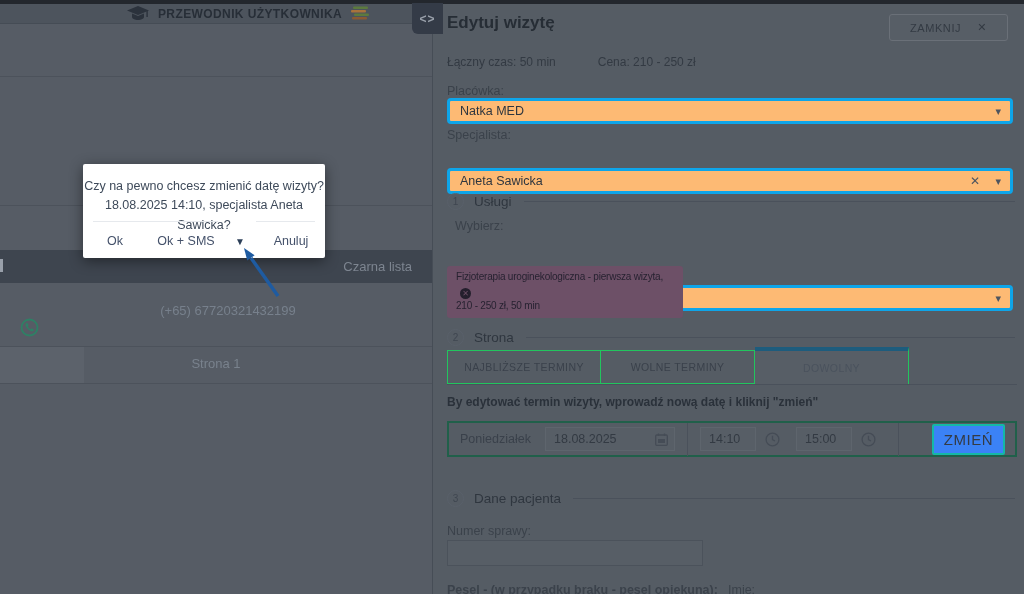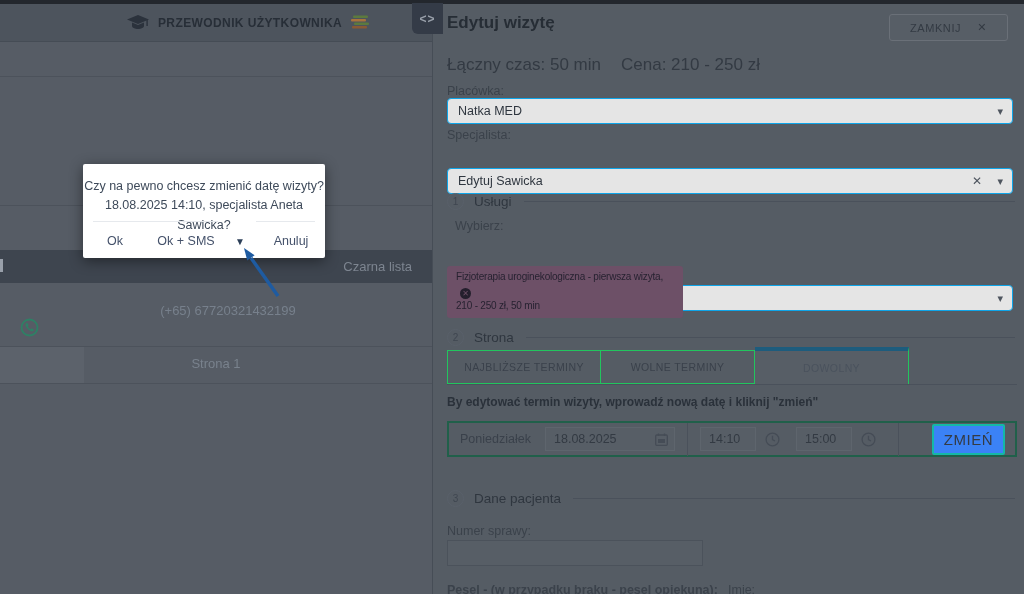--- a/index.html
+++ b/index.html
@@ -5,21 +5,21 @@
   html,body{margin:0;padding:0;background:#33383f;}
   *{box-sizing:border-box;font-family:"Liberation Sans", sans-serif;}
   .screen{position:relative;width:1024px;height:594px;overflow:hidden;background:#565c65;}
   .abs{position:absolute;}
 
   
   .top-strip{left:0;top:0;width:1024px;height:4px;background:#23272d;z-index:4;}
 
   
   .left{left:0;top:4px;width:432px;height:590px;background:#565c65;z-index:1;}
-  .topbar{left:0;top:0;width:432px;height:38px;background:#4d545d;border-bottom:1px solid #454c55;
+  .topbar{left:0;top:0;width:432px;height:20px;background:#4d545d;border-bottom:1px solid #454c55;
           display:flex;align-items:center;justify-content:center;padding-left:65px;gap:9px;}
   .guide-label{font-size:12px;font-weight:700;color:#272e37;letter-spacing:.4px;white-space:nowrap;}
   .hair{height:1px;background:#4c525b;}
   .thead{left:0;top:246px;width:432px;height:33px;background:#3e454f;}
   .blacklist{position:absolute;right:20px;top:9px;font-size:13px;color:#7d8590;}
   .frag{position:absolute;left:0;top:9px;width:3px;height:13px;background:#99a0aa;}
   .phone-row{left:12px;top:299px;width:432px;text-align:center;font-size:13px;color:#77808c;}
   .phone-row svg{vertical-align:-5px;margin-left:8px;}
   .pageblock{left:0;top:343px;width:84px;height:36px;background:#5c626b;}
   .strona{left:0;top:352px;width:432px;text-align:center;font-size:13px;color:#79828d;}
@@ -27,23 +27,23 @@
   
   .code-btn{left:412px;top:3px;width:31px;height:31px;background:#343b47;border-radius:0 0 0 6px;
             color:#99a0aa;font-size:12px;font-weight:700;display:flex;align-items:center;justify-content:center;
             letter-spacing:1px;z-index:5;cursor:pointer;}
 
   
   .panel{left:432px;top:0;width:592px;height:594px;background:#555c64;border-left:1px solid #464d56;z-index:2;}
   .p-title{left:14px;top:13px;font-size:17px;font-weight:700;color:#262d35;}
   .close-btn{right:16px;top:14px;border:1px solid #6a7078;border-radius:3px;background:#575e66;
              padding:6px 20px;font-size:11px;color:#333a43;letter-spacing:.6px;display:flex;gap:16px;align-items:center;cursor:pointer;}
-  .summary{left:14px;top:55px;font-size:17px;color:#333a43;display:flex;gap:20px;}
+  .summary{left:14px;top:55px;font-size:12px;color:#333a43;display:flex;gap:42px;}
   .flabel{font-size:12.5px;color:#3b424b;}
-  .sel{width:566px;height:26px;background:#e5e5e5;border:1px solid #0ea5e9;border-radius:4px;
+  .sel{width:566px;height:26px;background:#fdba74;border:3px solid #0ea5e9;border-radius:4px;
        display:flex;align-items:center;padding:0 10px;font-size:12.5px;color:#2f363f;position:relative;}
   .sel .caret{position:absolute;right:9px;color:#4e555f;font-size:11px;}
   .sel .clear{position:absolute;right:30px;color:#4e555f;font-size:12px;}
   .sel.placeholder{color:#4a525c;}
   .sec{display:flex;align-items:center;width:568px;}
   .sec .num{width:17px;height:17px;border:1px solid #59606a;border-radius:50%;font-size:10px;color:#3f4650;
             display:flex;align-items:center;justify-content:center;flex:none;}
   .sec .stitle{font-size:13.5px;color:#2f363f;margin:0 12px 0 10px;white-space:nowrap;}
   .sec .line{flex:1;height:1px;background:#4a515b;}
   .tag{left:14px;top:266px;width:236px;background:#6d5067;border-radius:3px;padding:4px 9px;
@@ -145,21 +145,21 @@
     </div>
 
     <div class="abs flabel" style="left:14px;top:84px;">Placówka:</div>
     <div class="abs sel" style="left:14px;top:98px;">
       <span>Natka MED</span>
       <span class="caret">▾</span>
     </div>
 
     <div class="abs flabel" style="left:14px;top:128px;">Specjalista:</div>
     <div class="abs sel" style="left:14px;top:142px;">
-      <span>Edytuj Sawicka</span>
+      <span>Aneta Sawicka</span>
       <span class="clear">✕</span>
       <span class="caret">▾</span>
     </div>
 
     <div class="abs sec" style="left:14px;top:193px;">
       <span class="num">1</span>
       <span class="stitle">Usługi</span>
       <span class="line"></span>
     </div>
     <div class="abs flabel" style="left:14px;top:219px;margin-left:8px;">Wybierz:</div>

